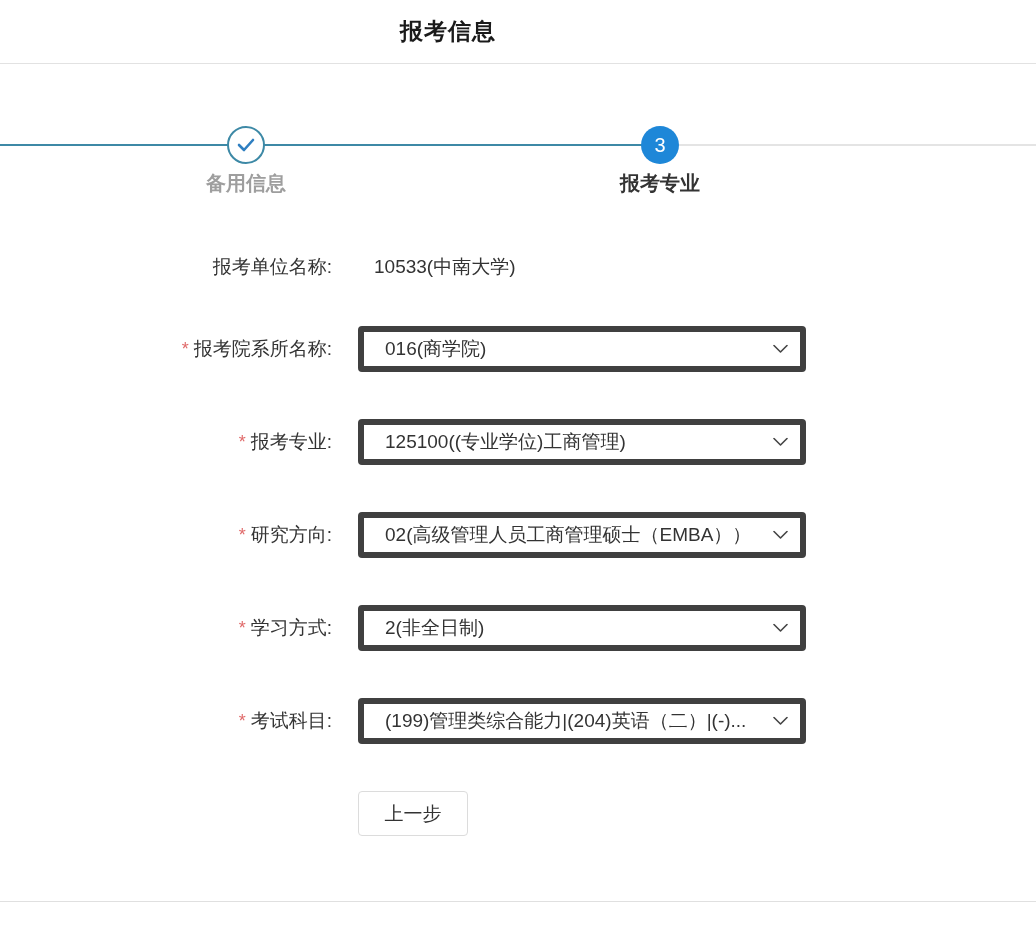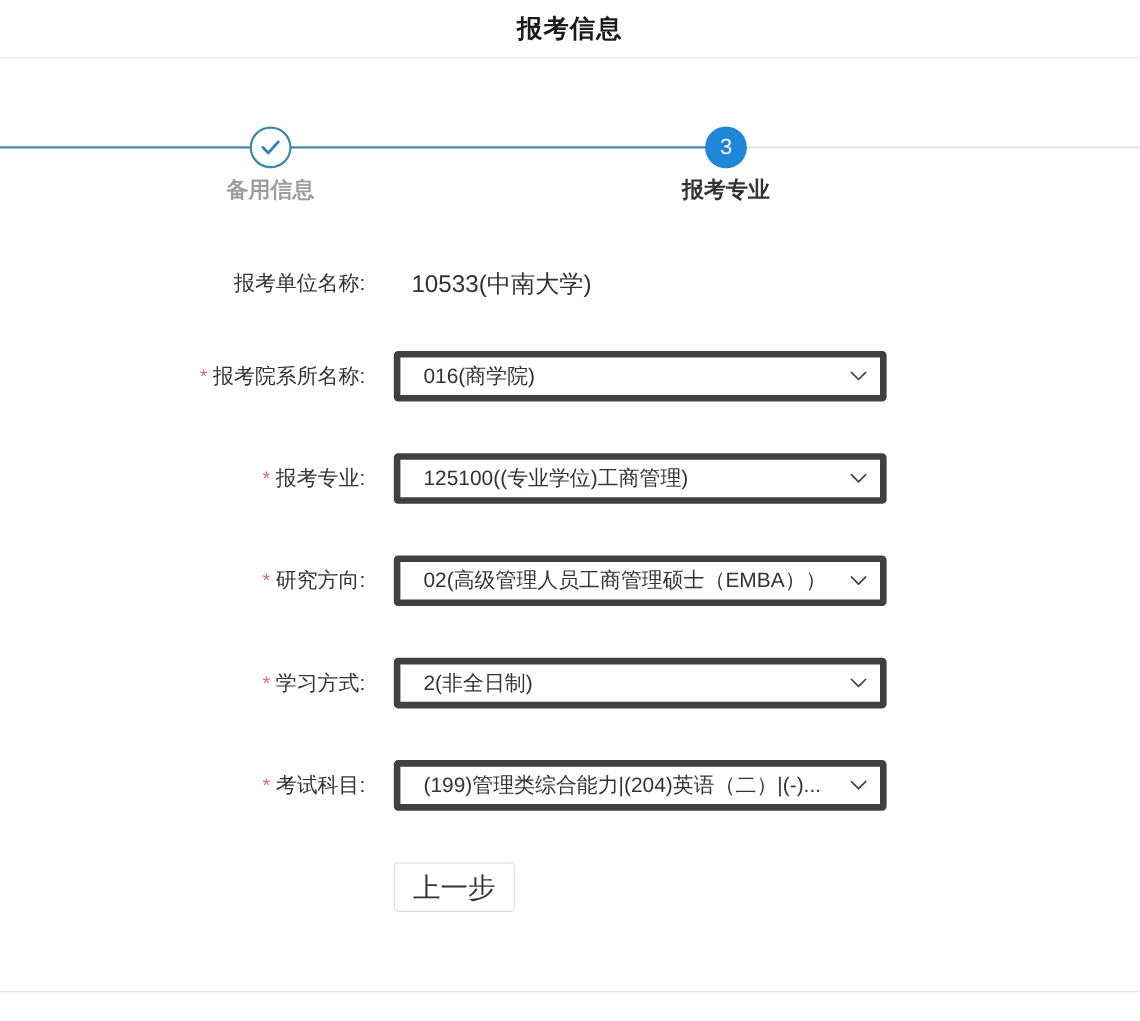--- a/index.html
+++ b/index.html
@@ -8,25 +8,24 @@
     width: 1036px;
     height: 928px;
     position: relative;
     font-family: "Liberation Sans", "DejaVu Sans", sans-serif;
     color: #333;
     overflow: hidden;
   }
 
   
   .header {
-    height: 53px;
+    height: 64px;
     border-bottom: 1px solid #e2e2e2;
     display: flex;
     align-items: center;
-    justify-content: center;
   }
   .header-inner {
     width: 896px;
     text-align: center;
   }
   .page-title {
     font-size: 23px;
     font-weight: 700;
     color: #1a1a1a;
     letter-spacing: 1px;
@@ -107,21 +106,21 @@
     color: #e06a6a;
     margin-right: 5px;
     font-size: 18px;
   }
   .row-control {
     margin-left: 26px;
     width: 448px;
     flex: none;
   }
   .static-value {
-    font-size: 22px;
+    font-size: 19px;
     color: #333;
   }
   .select-box {
     position: relative;
     width: 448px;
     height: 46px;
     border: 6px solid #404040;
     border-radius: 4px;
     background: #ffffff;
     display: flex;
@@ -147,21 +146,21 @@
 
   
   .button-row {
     display: flex;
     padding-left: 358px;
     margin-top: 4px;
   }
   .btn {
     height: 45px;
     border-radius: 4px;
-    font-size: 25px;
+    font-size: 19px;
     font-family: inherit;
     cursor: pointer;
     display: flex;
     align-items: center;
     justify-content: center;
   }
   .btn-prev {
     width: 110px;
     background: #ffffff;
     border: 1px solid #dcdcdc;

